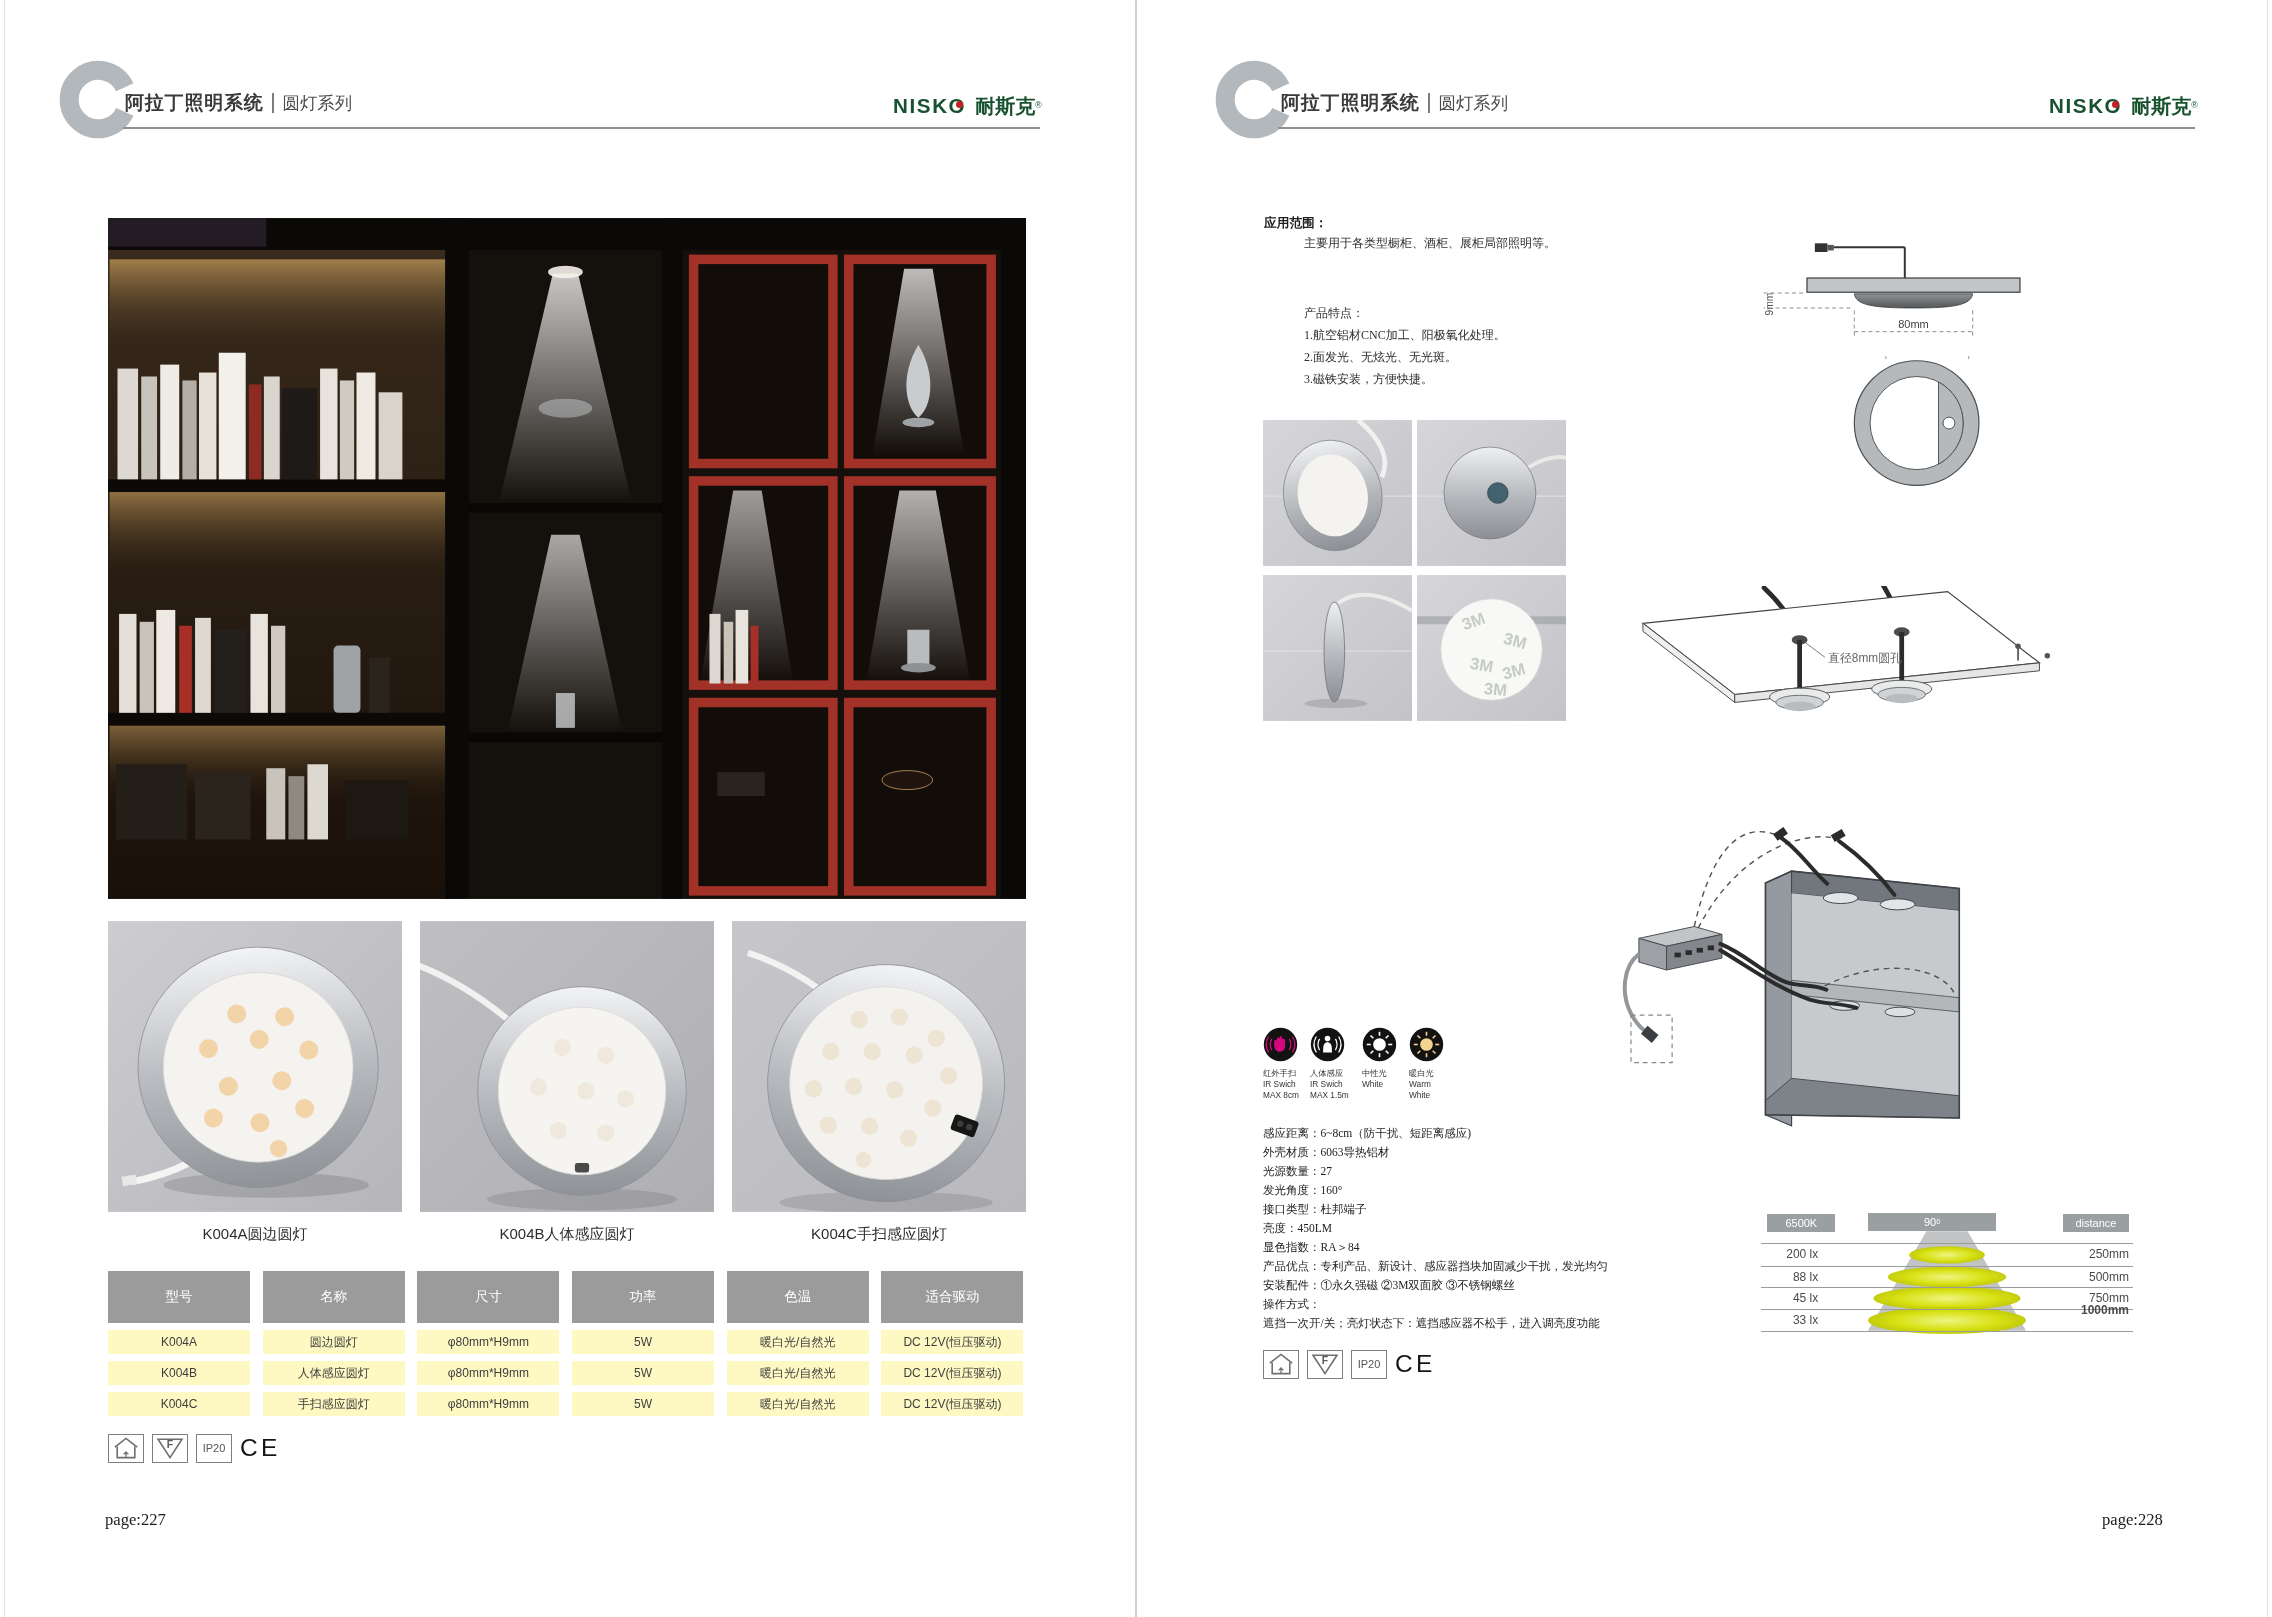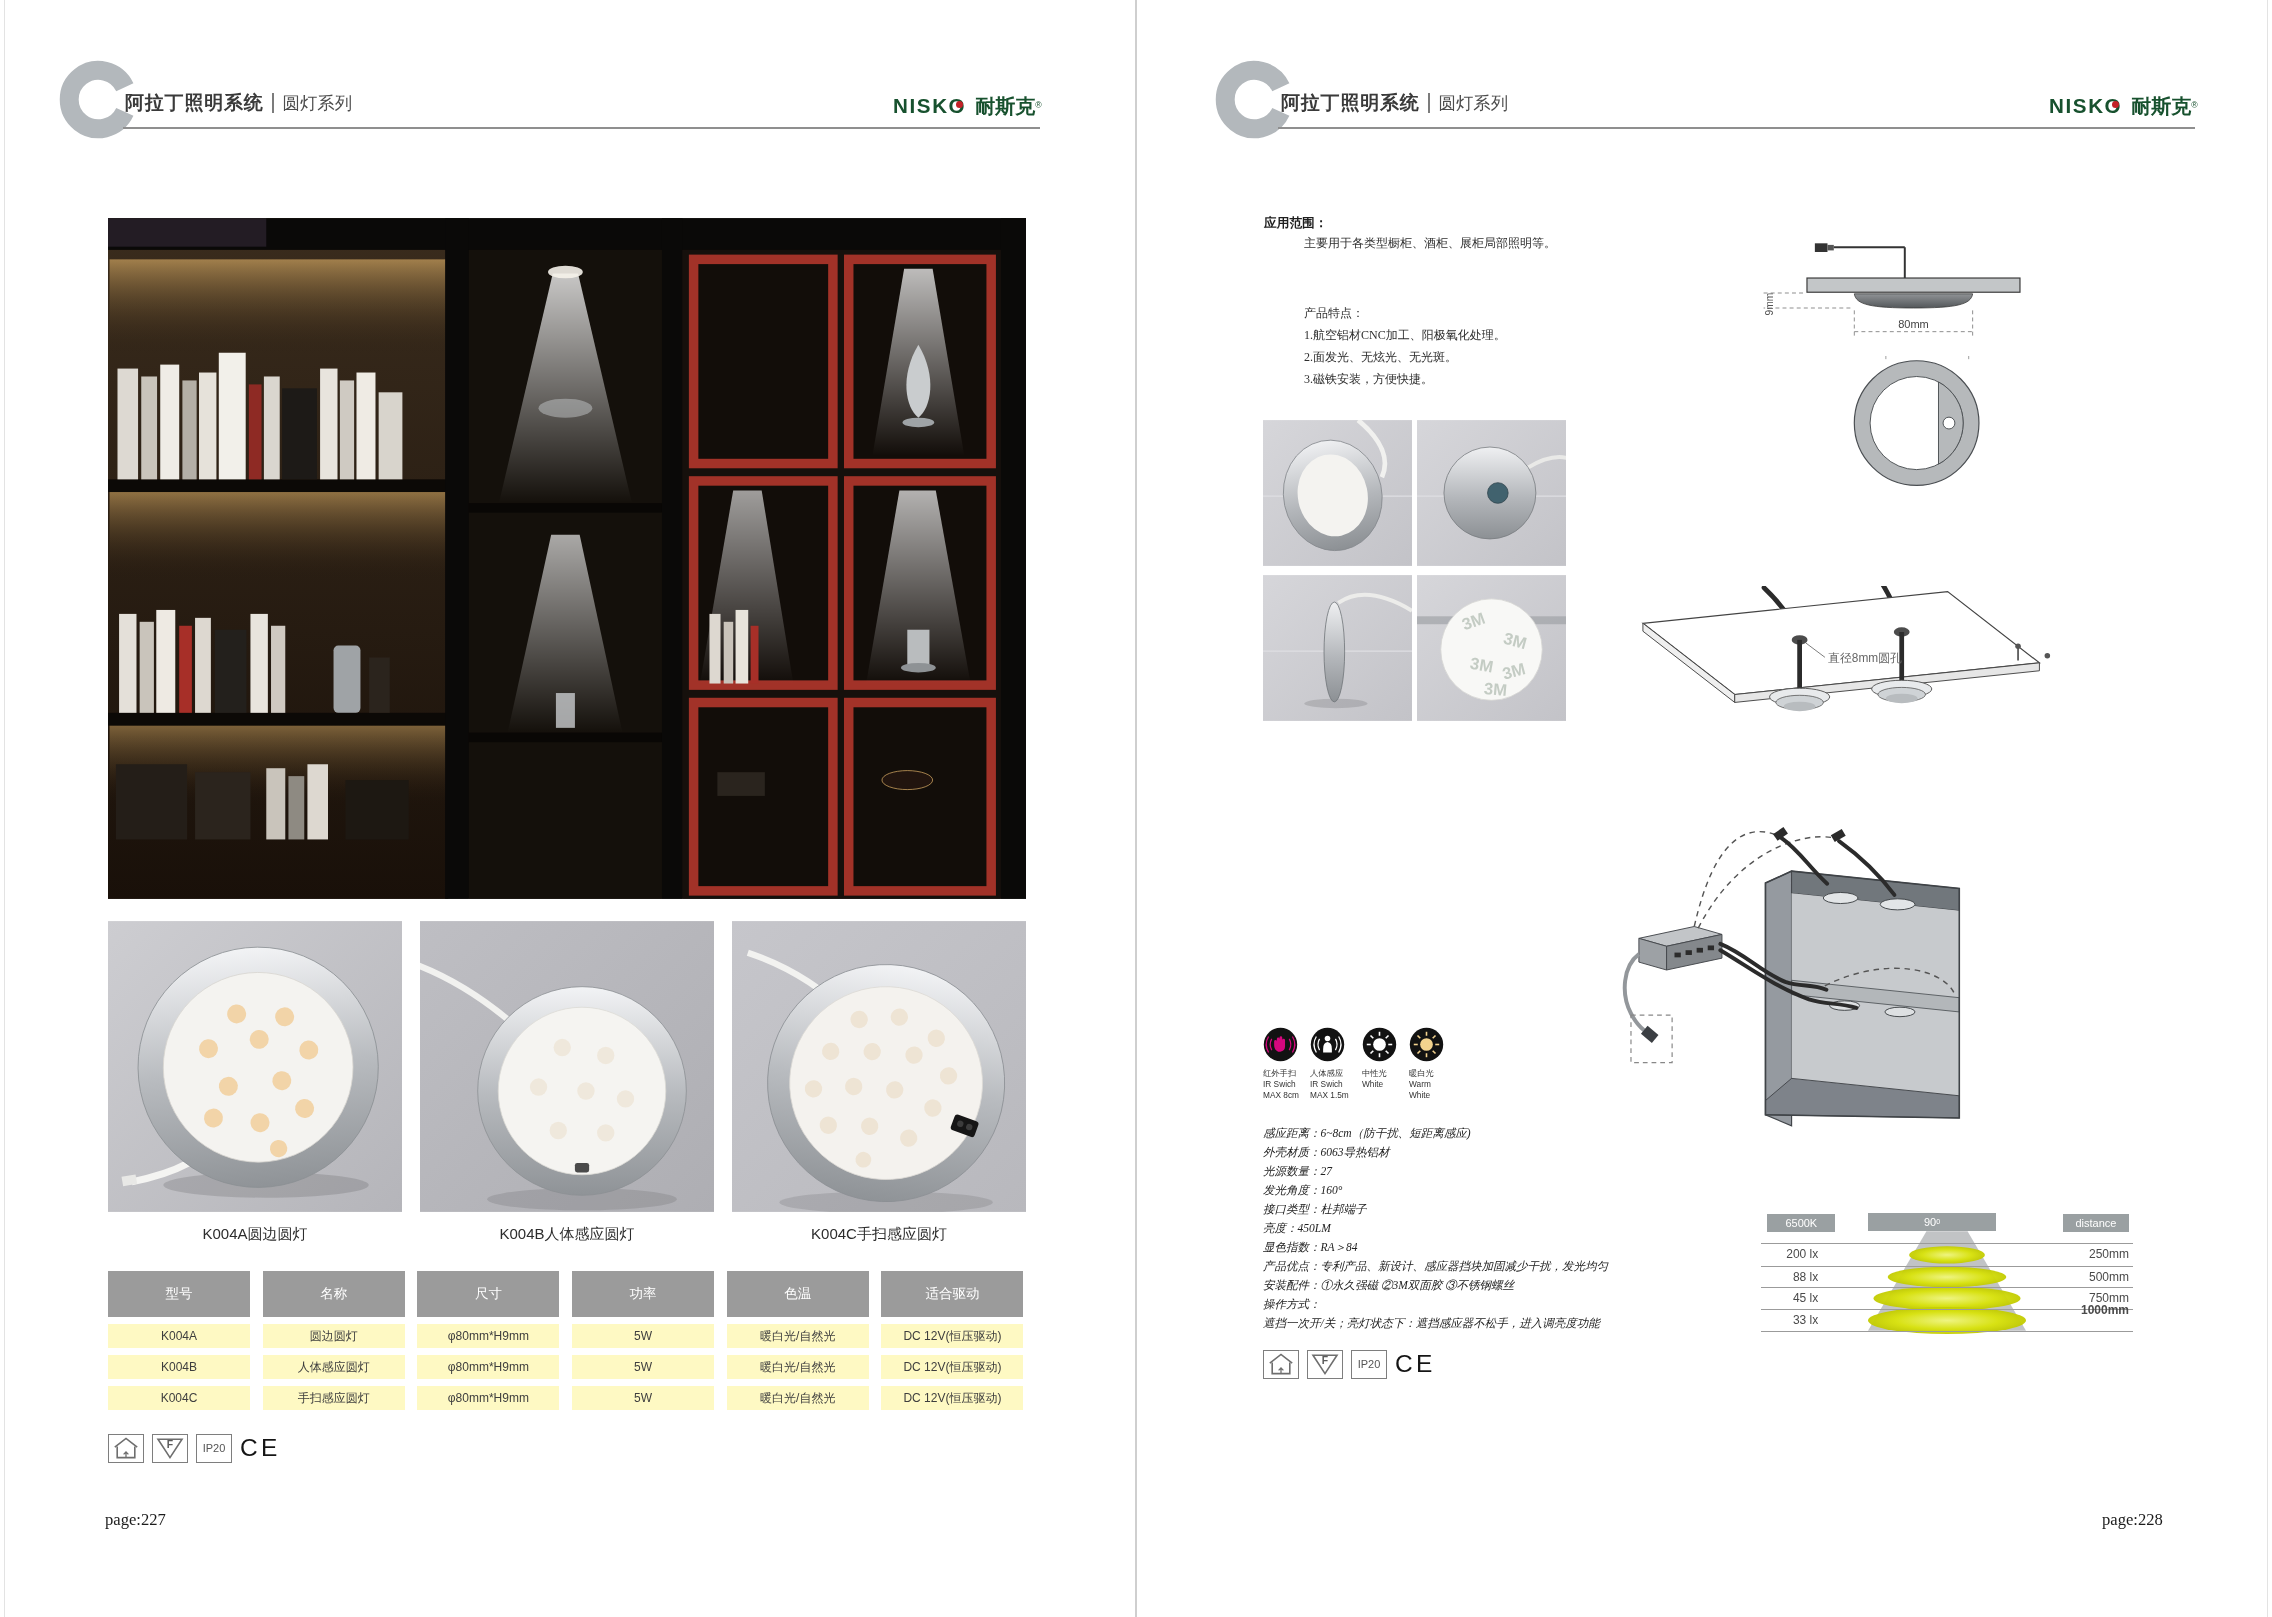--- a/index.html
+++ b/index.html
@@ -19,36 +19,36 @@
   .hdr-sub{font-size:17.4px;color:#4d4d4d;}
   .brand{white-space:nowrap;}
   .brand-en{font-size:20.6px;font-weight:800;letter-spacing:1.6px;color:#17512e;position:relative;}
   .brand-dot{position:absolute;width:7.1px;height:7.1px;border-radius:50%;background:#c42127;}
   .brand-cn{font-size:20px;font-weight:bold;color:#17512e;margin-left:5.5px;}
   .brand-reg{font-size:8.7px;color:#17512e;}
 
   
   .card-caption{width:294px;text-align:center;font-size:15px;color:#2d2d2d;}
   .spec-table{display:grid;grid-template-columns:repeat(6,142px);column-gap:12.7px;row-gap:7.1px;width:918px;}
-  .spec-table .th{background:#9b9b9b;color:#fff;font-size:13.5px;height:46px;
+  .spec-table .th{background:#9b9b9b;color:#fff;font-size:13.5px;height:52px;
                   display:flex;align-items:center;justify-content:center;}
   .spec-table .td{background:#fef9c3;color:#3e3e3e;font-size:12px;height:24px;
                   display:flex;align-items:center;justify-content:center;white-space:nowrap;}
   .page-label{font-size:16.6px;color:#1c1c1c;}
 
   
   .cert-row{display:flex;align-items:center;gap:8px;}
   .cert-box{width:36px;height:28.5px;border:1.6px solid #7e7e7e;display:flex;align-items:center;justify-content:center;background:#fff;box-sizing:border-box;}
   .ip-text{font-size:11px;color:#555;}
   .ce-text{font-size:24.5px;font-weight:normal;color:#151515;letter-spacing:3.2px;line-height:1;}
 
   
   .block-title{font-size:12.7px;font-weight:bold;color:#1f1f1f;}
   .block-body{font-size:12px;color:#2e2e2e;line-height:22px;margin-left:40px;}
-  .spec-line{font-size:11.5px;color:#222;line-height:19px;white-space:nowrap;font-style:italic;}
+  .spec-line{font-size:11.5px;color:#222;line-height:19px;white-space:nowrap;}
 
   
   .feat{position:absolute;width:63px;}
   .feat-label{font-size:8.3px;line-height:10.7px;color:#333;margin-top:3.2px;white-space:nowrap;}
 
   
   .pm-box{position:absolute;background:#9aa0a2;color:#fff;font-size:11px;
           display:flex;align-items:center;justify-content:center;height:17.4px;}
   .pm-line{position:absolute;left:0;width:372px;border-top:0.8px solid #9b9b9b;height:0;}
   .pm-lux{position:absolute;left:6.3px;width:51px;text-align:right;font-size:12px;color:#4a4a4a;}

